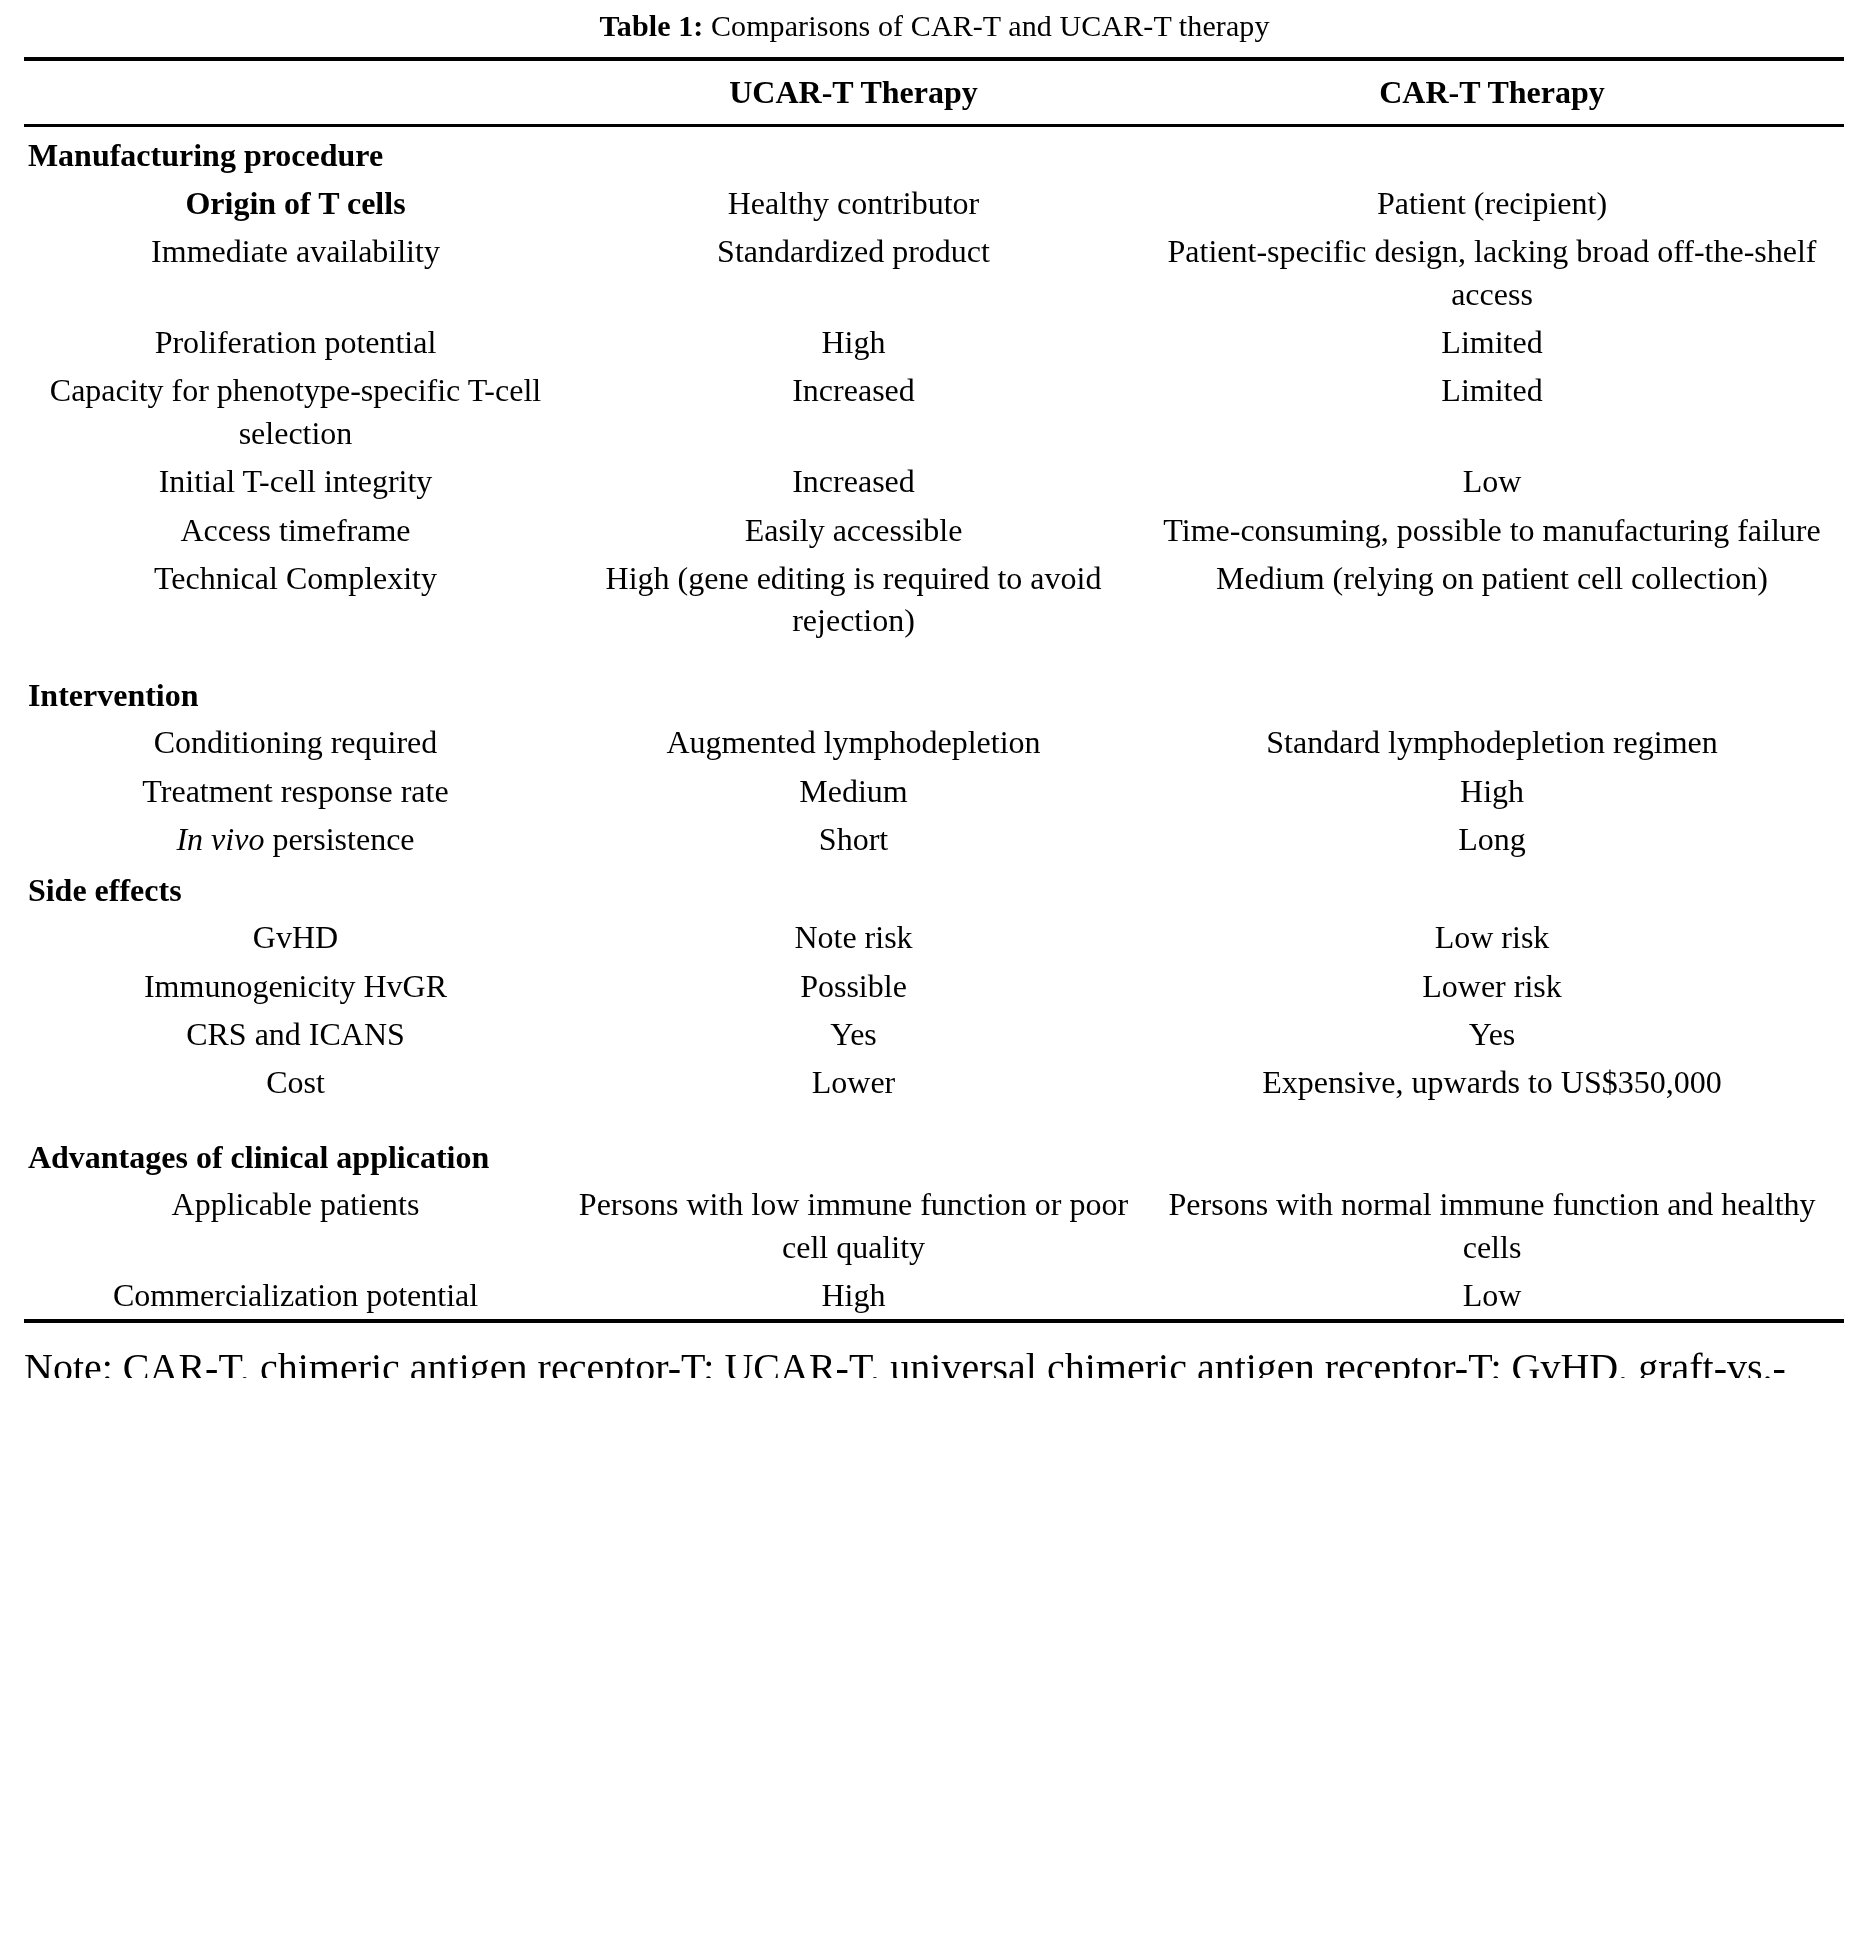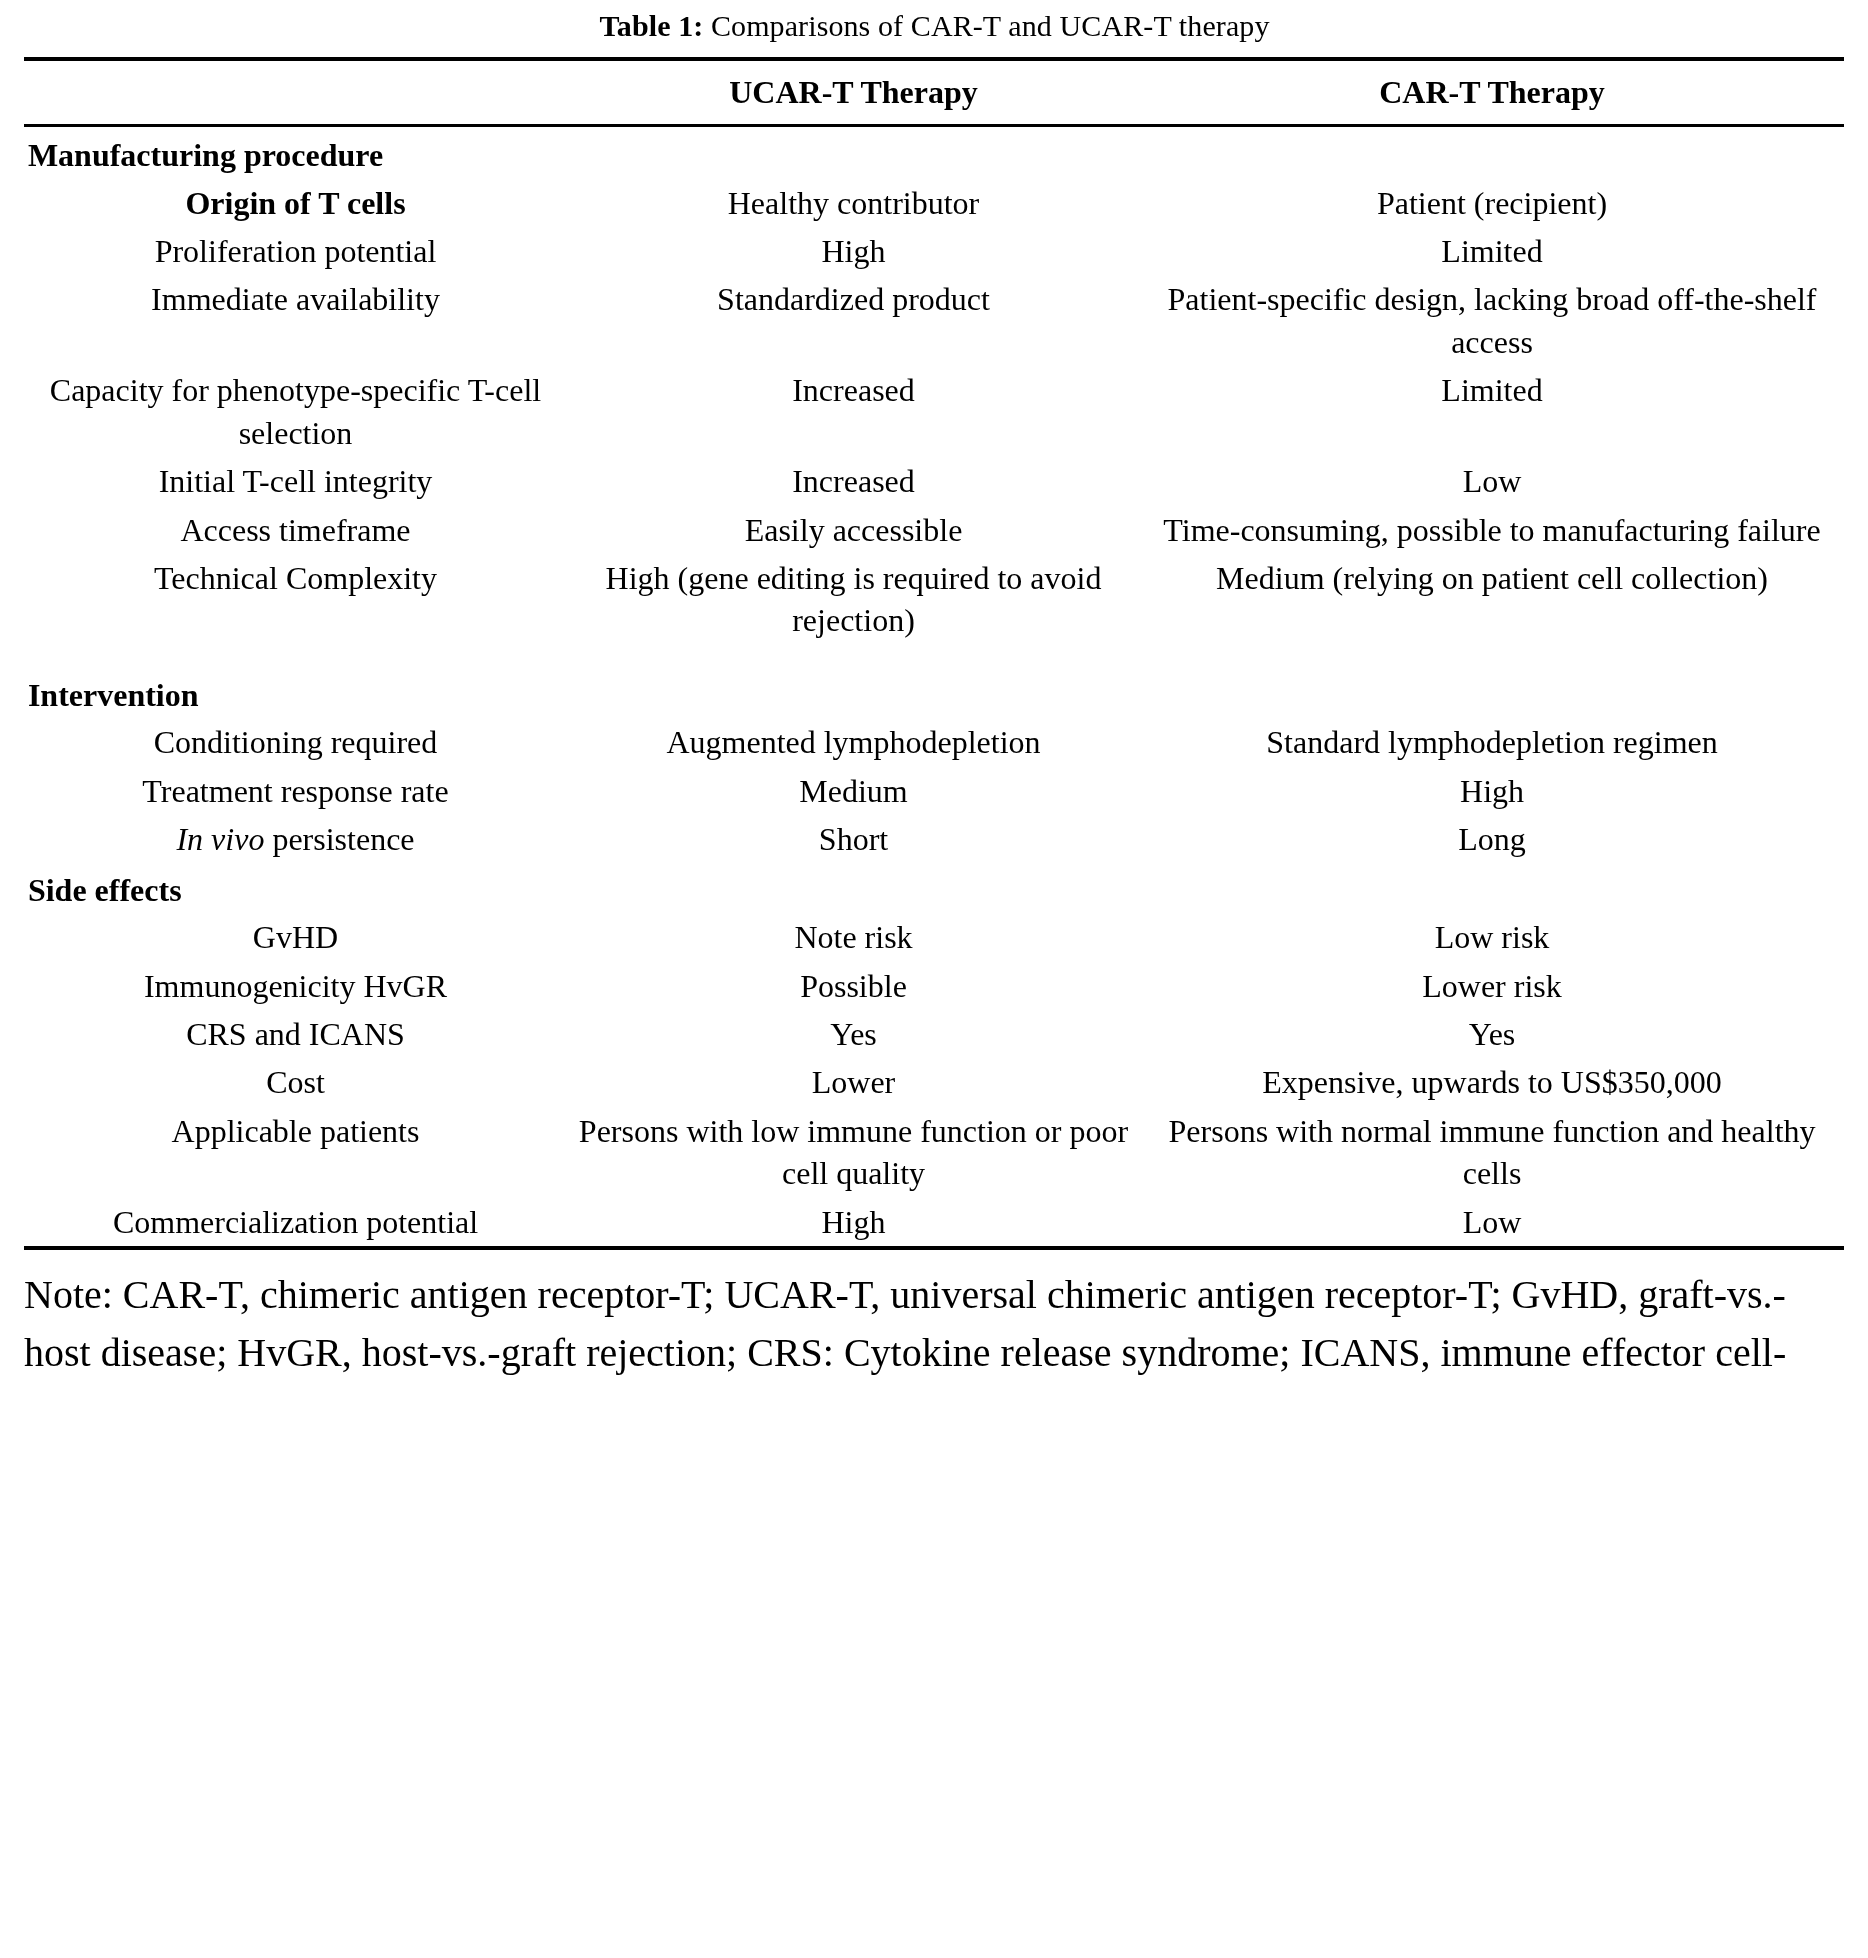--- a/index.html
+++ b/index.html
@@ -142,28 +142,28 @@
             <td class="section">Manufacturing procedure</td>
             <td></td>
             <td></td>
           </tr>
           <tr class="row">
             <td class="bold">Origin of T cells</td>
             <td>Healthy contributor</td>
             <td>Patient (recipient)</td>
           </tr>
           <tr class="row">
+            <td>Immediate availability</td>
+            <td>Standardized product</td>
+            <td>Patient-specific design, lacking broad off-the-shelf access</td>
+          </tr>
+          <tr class="row">
             <td>Proliferation potential</td>
             <td>High</td>
             <td>Limited</td>
-          </tr>
-          <tr class="row">
-            <td>Immediate availability</td>
-            <td>Standardized product</td>
-            <td>Patient-specific design, lacking broad off-the-shelf access</td>
           </tr>
           <tr class="row gap-before">
             <td>Capacity for phenotype-specific T-cell selection</td>
             <td>Increased</td>
             <td>Limited</td>
           </tr>
           <tr class="row">
             <td>Initial T-cell integrity</td>
             <td>Increased</td>
             <td>Low</td>
@@ -216,20 +216,25 @@
           <tr class="row">
             <td>CRS and ICANS</td>
             <td>Yes</td>
             <td>Yes</td>
           </tr>
           <tr class="row">
             <td>Cost</td>
             <td>Lower</td>
             <td>Expensive, upwards to US$350,000</td>
           </tr>
+          <tr class="sec-row gap-before">
+            <td class="section">Advantages of clinical application</td>
+            <td></td>
+            <td></td>
+          </tr>
           <tr class="row">
             <td>Applicable patients</td>
             <td>Persons with low immune function or poor cell quality</td>
             <td>Persons with normal immune function and healthy cells</td>
           </tr>
           <tr class="row">
             <td>Commercialization potential</td>
             <td>High</td>
             <td>Low</td>
           </tr>

